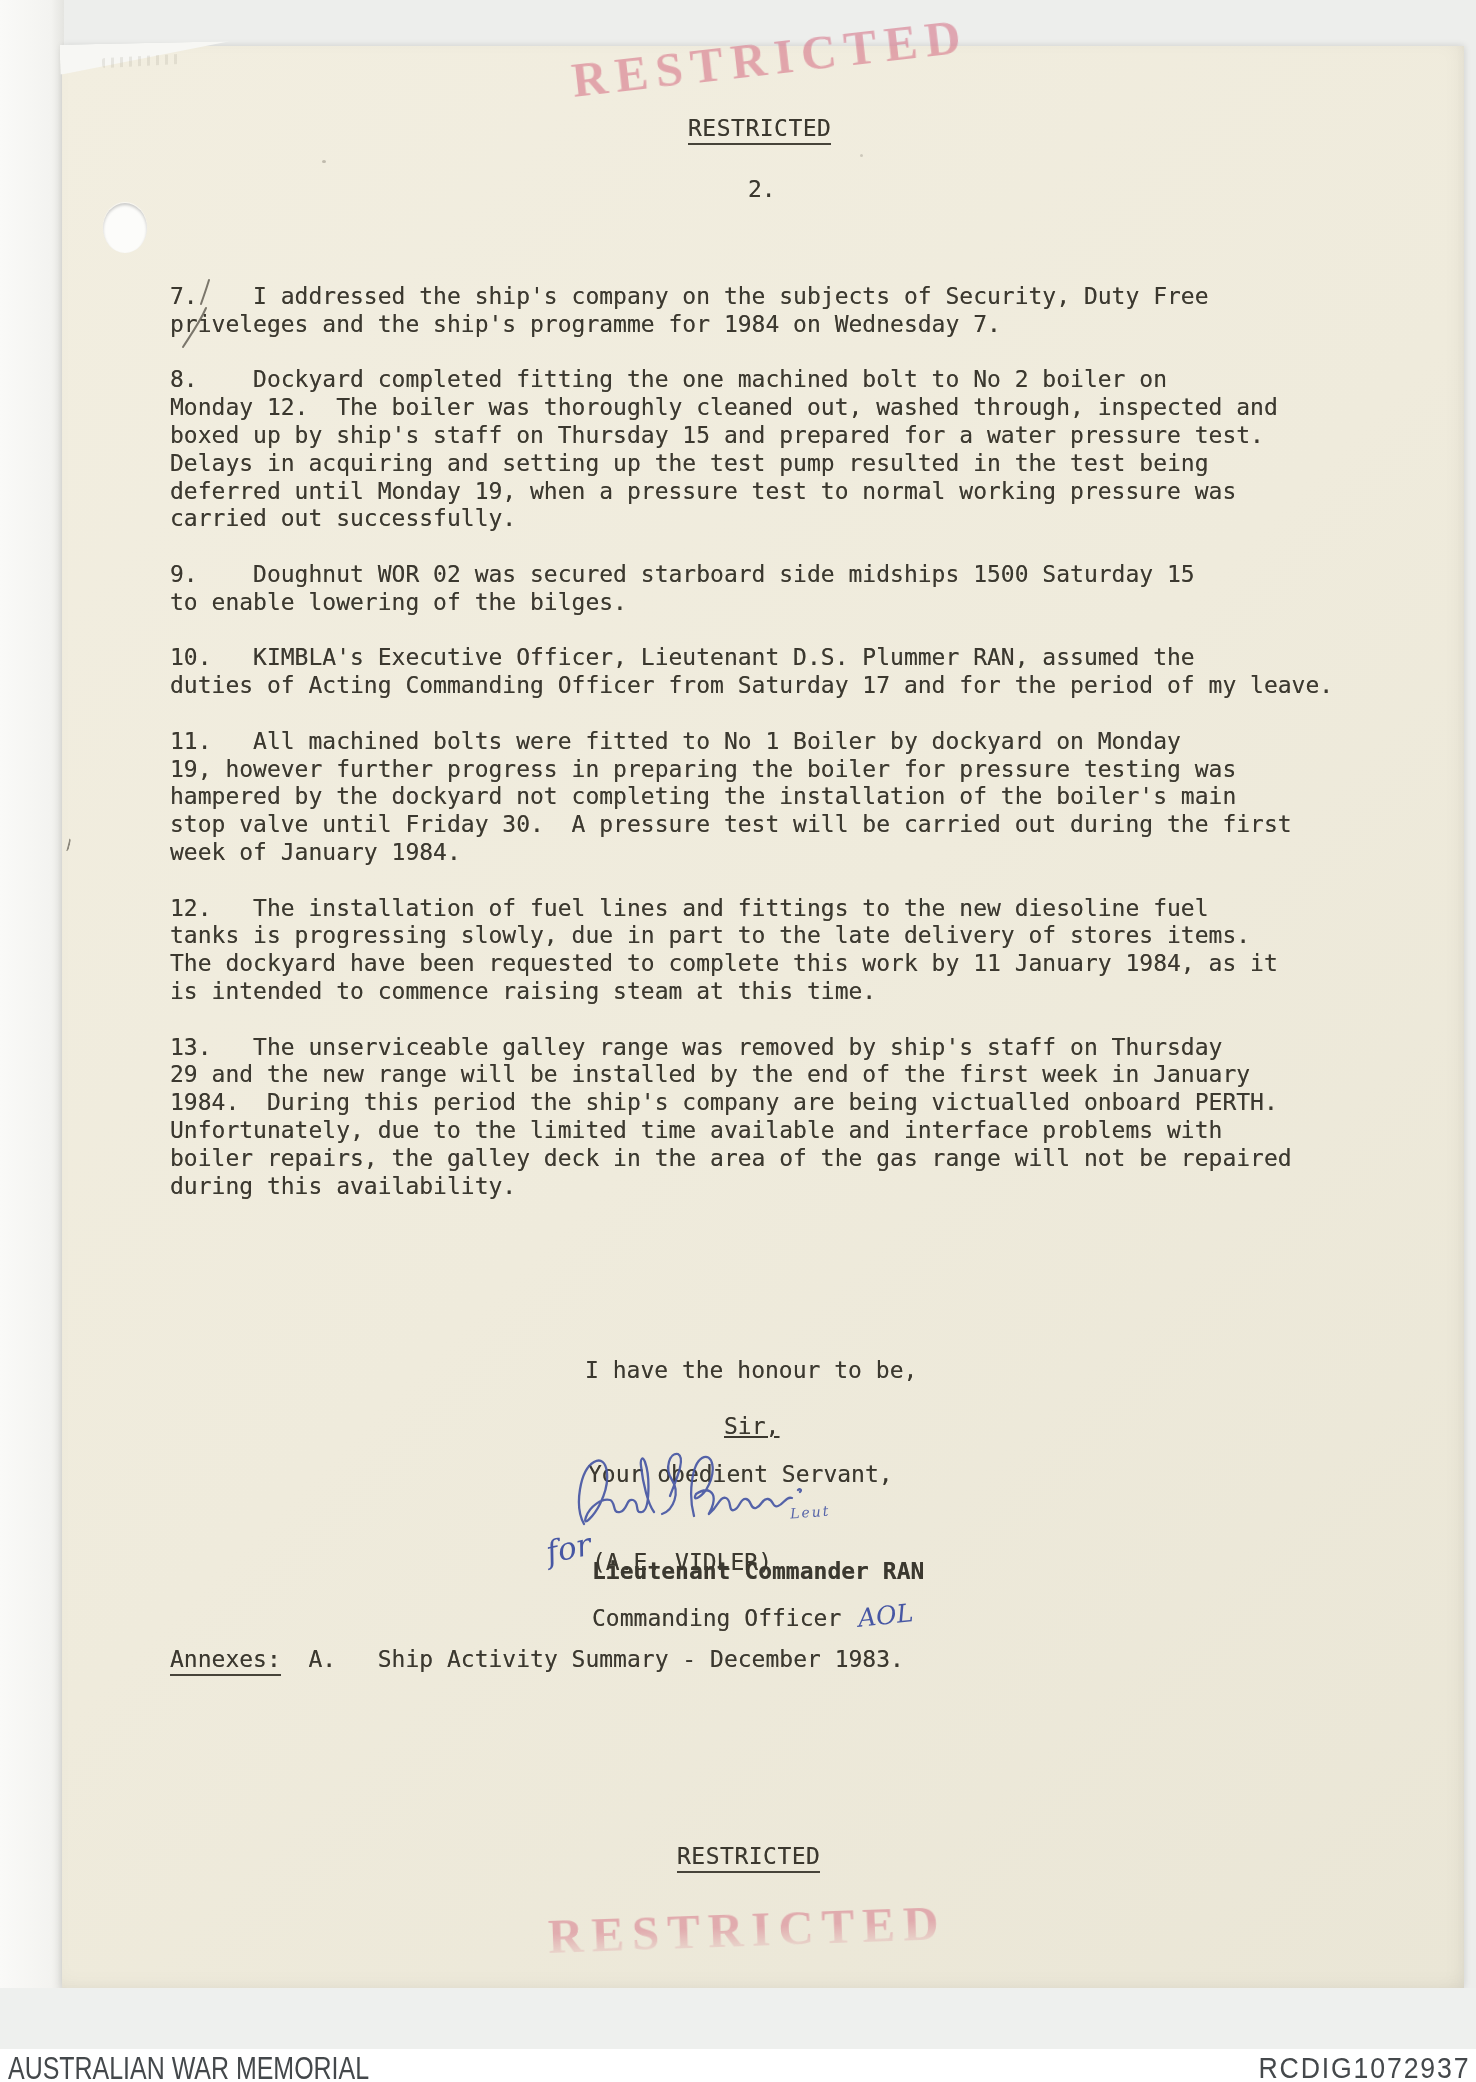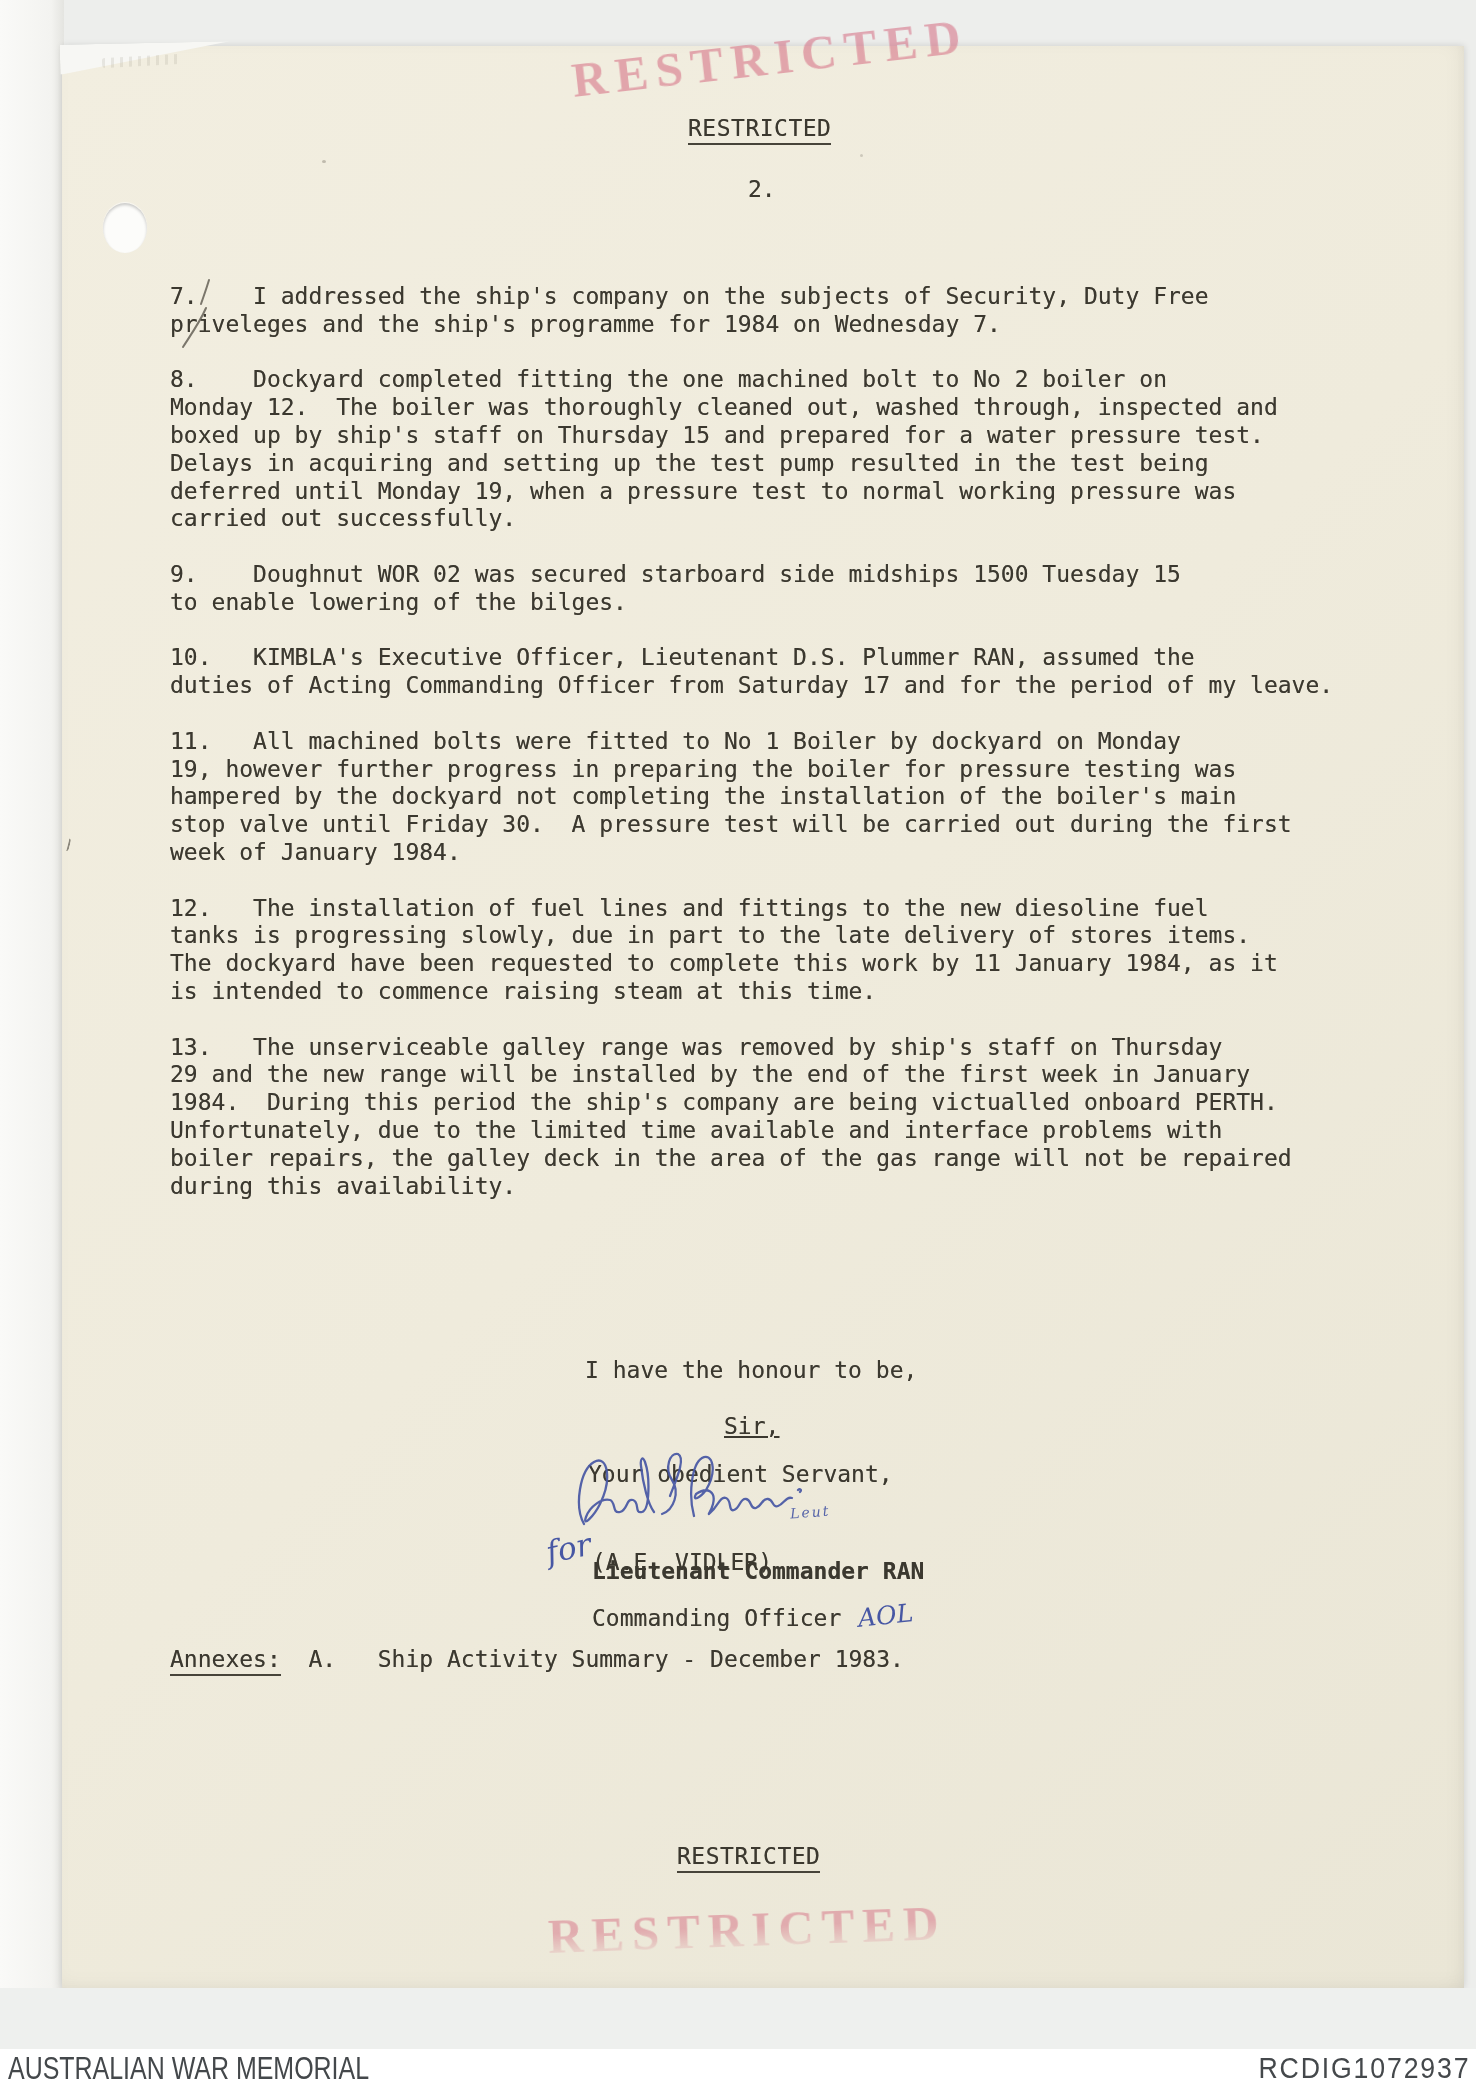--- a/index.html
+++ b/index.html
@@ -127,21 +127,21 @@
 
   <div class="body-flow" id="body-flow">
       <div class="typed para">7.    I addressed the ship's company on the subjects of Security, Duty Free
 priveleges and the ship's programme for 1984 on Wednesday 7.</div>
       <div class="typed para">8.    Dockyard completed fitting the one machined bolt to No 2 boiler on
 Monday 12.  The boiler was thoroughly cleaned out, washed through, inspected and
 boxed up by ship's staff on Thursday 15 and prepared for a water pressure test.
 Delays in acquiring and setting up the test pump resulted in the test being
 deferred until Monday 19, when a pressure test to normal working pressure was
 carried out successfully.</div>
-      <div class="typed para">9.    Doughnut WOR 02 was secured starboard side midships 1500 Tuesday 15
+      <div class="typed para">9.    Doughnut WOR 02 was secured starboard side midships 1500 Saturday 15
 to enable lowering of the bilges.</div>
       <div class="typed para">10.   KIMBLA's Executive Officer, Lieutenant D.S. Plummer RAN, assumed the
 duties of Acting Commanding Officer from Saturday 17 and for the period of my leave.</div>
       <div class="typed para">11.   All machined bolts were fitted to No 1 Boiler by dockyard on Monday
 19, however further progress in preparing the boiler for pressure testing was
 hampered by the dockyard not completing the installation of the boiler's main
 stop valve until Friday 30.  A pressure test will be carried out during the first
 week of January 1984.</div>
       <div class="typed para">12.   The installation of fuel lines and fittings to the new diesoline fuel
 tanks is progressing slowly, due in part to the late delivery of stores items.

